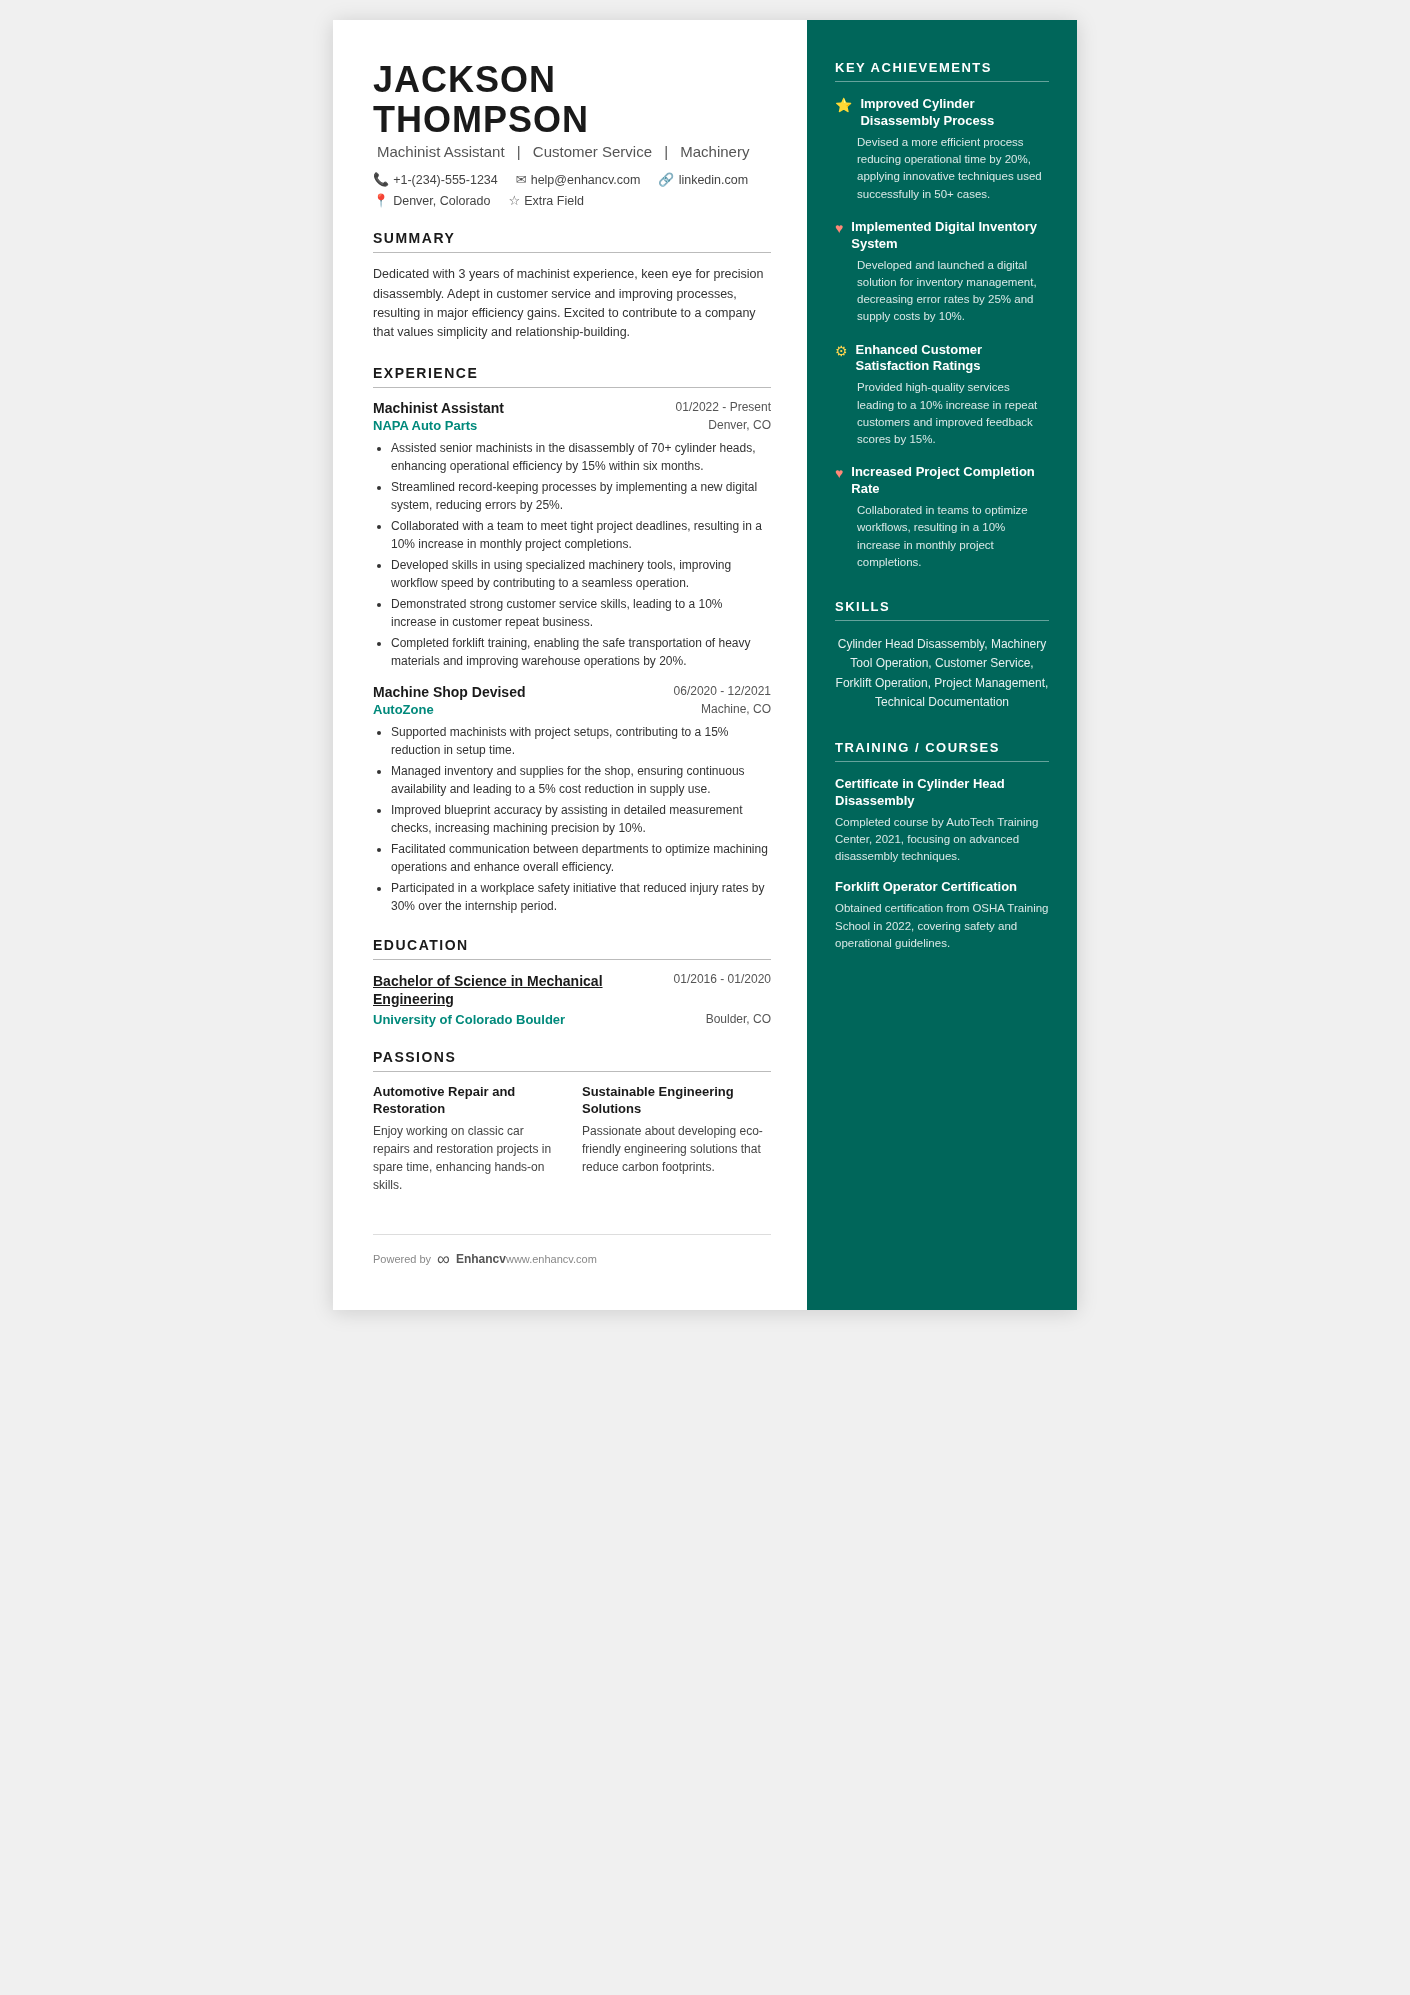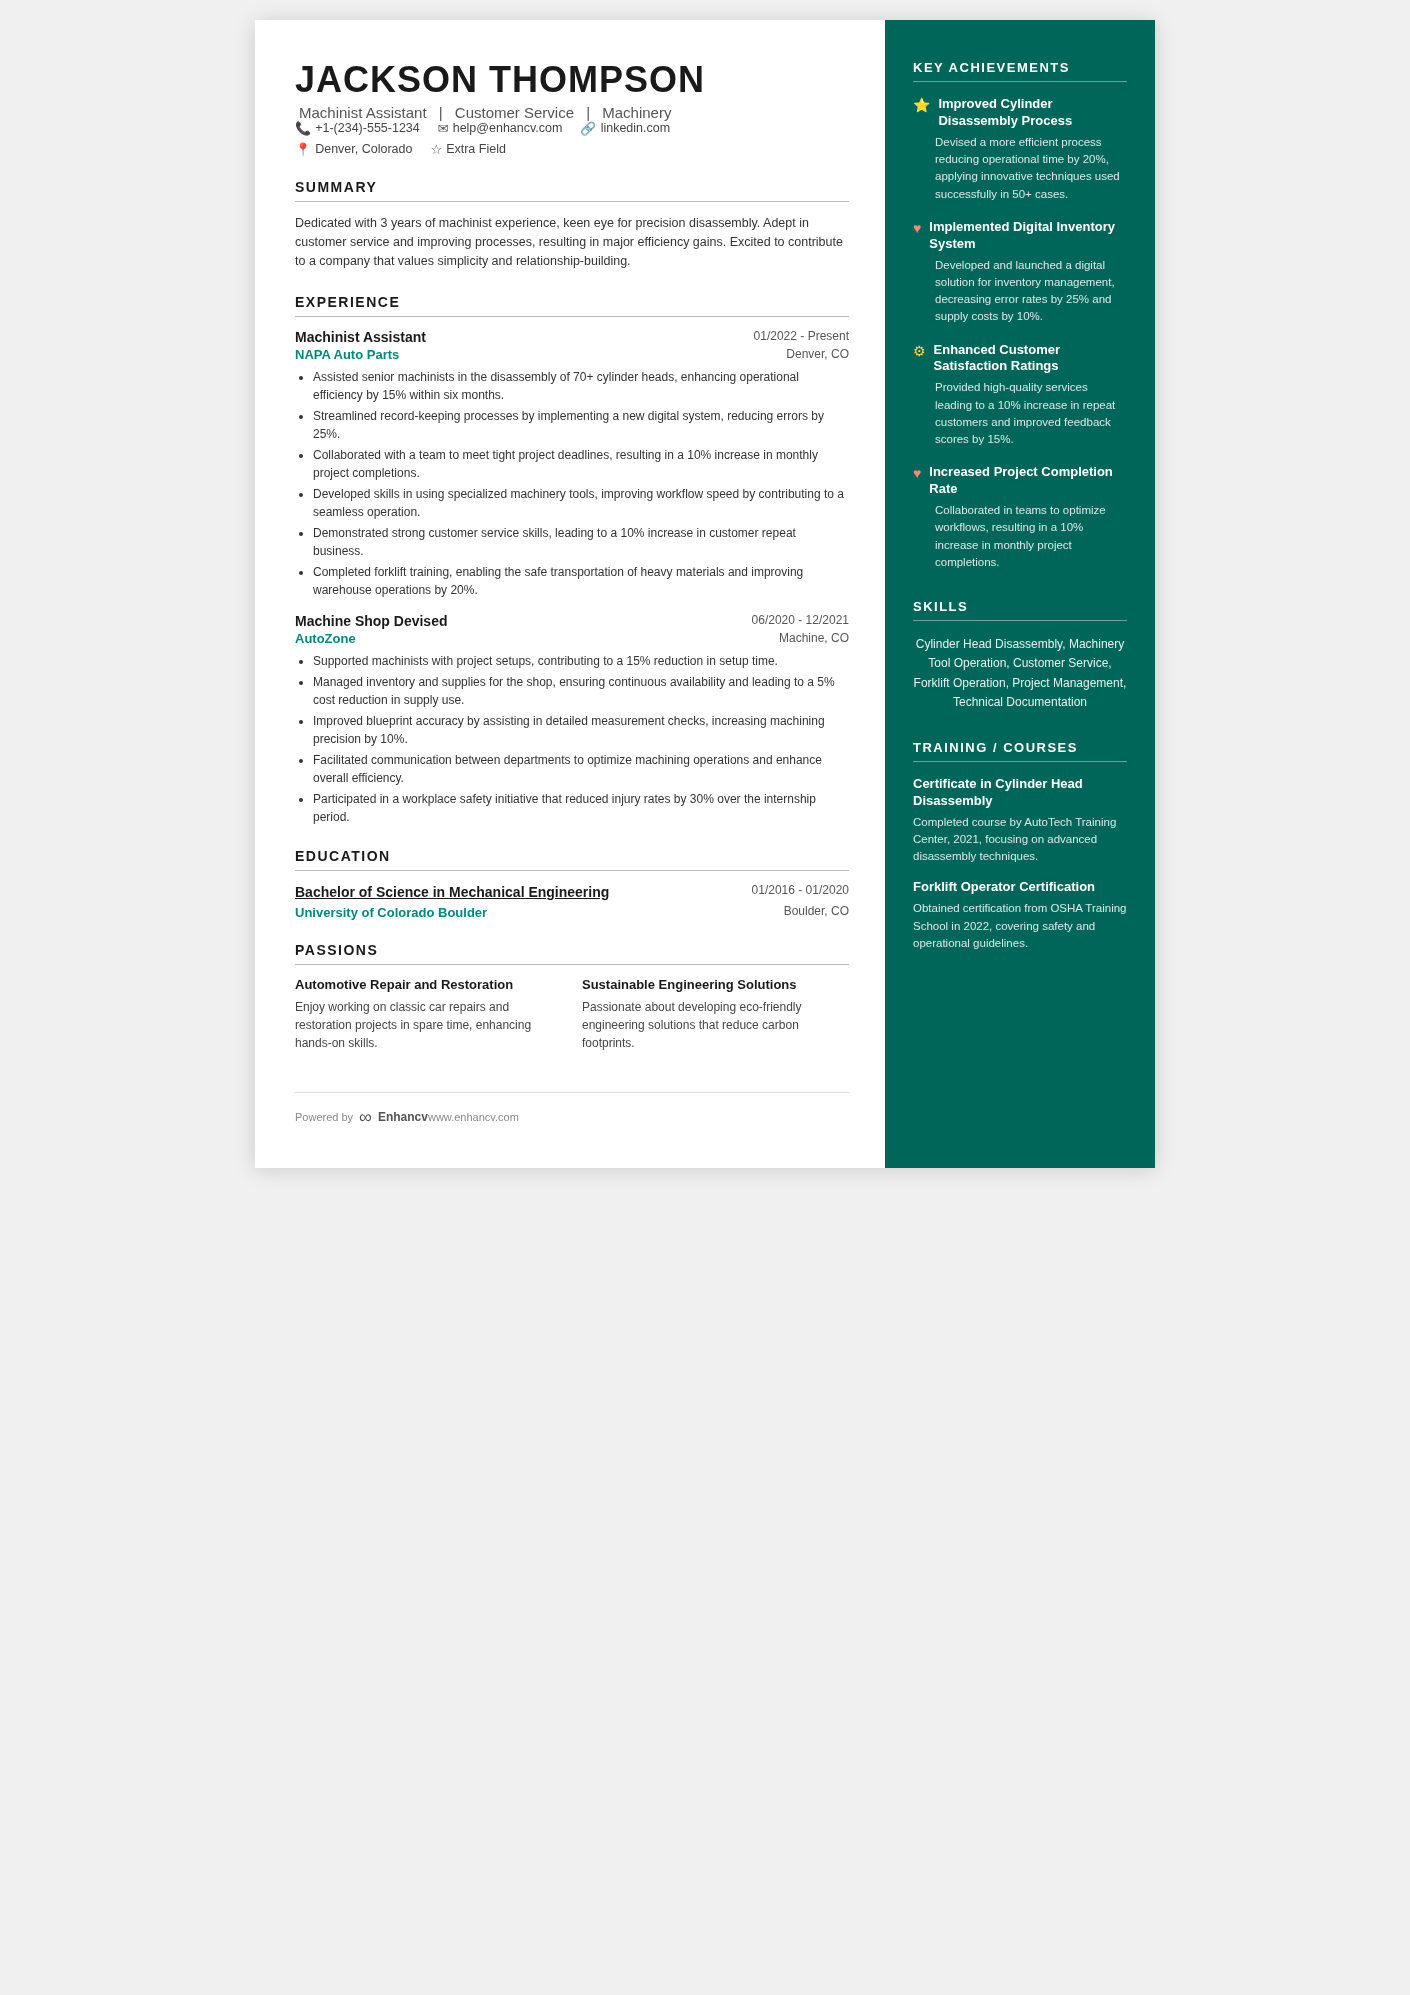--- a/index.html
+++ b/index.html
@@ -6,21 +6,21 @@
     body {
       font-family: Arial, sans-serif;
       background: #f0f0f0;
       display: flex;
       justify-content: center;
       align-items: flex-start;
       min-height: 100vh;
       padding: 20px;
     }
     .resume-wrapper {
-      width: 900px;
+      width: 744px;
       background: #86efac;
       display: flex;
       flex-direction: row;
       position: relative;
       box-shadow: 0 2px 20px rgba(0,0,0,0.15);
     }
     
     .left-col {
       flex: 1;
       padding: 40px 36px 40px 40px;
@@ -40,20 +40,21 @@
       font-size: 36px;
       font-weight: 900;
       color: #1a1a1a;
       letter-spacing: 1px;
       line-height: 1.1;
       margin-bottom: 4px;
     }
     .header-subtitle {
       font-size: 15px;
       color: #00897b;
+      margin-bottom: 12px;
       font-weight: 400;
     }
     .header-subtitle span {
       margin: 0 4px;
       color: #555;
     }
     .contact-row {
       display: flex;
       flex-wrap: wrap;
       gap: 4px 18px;

